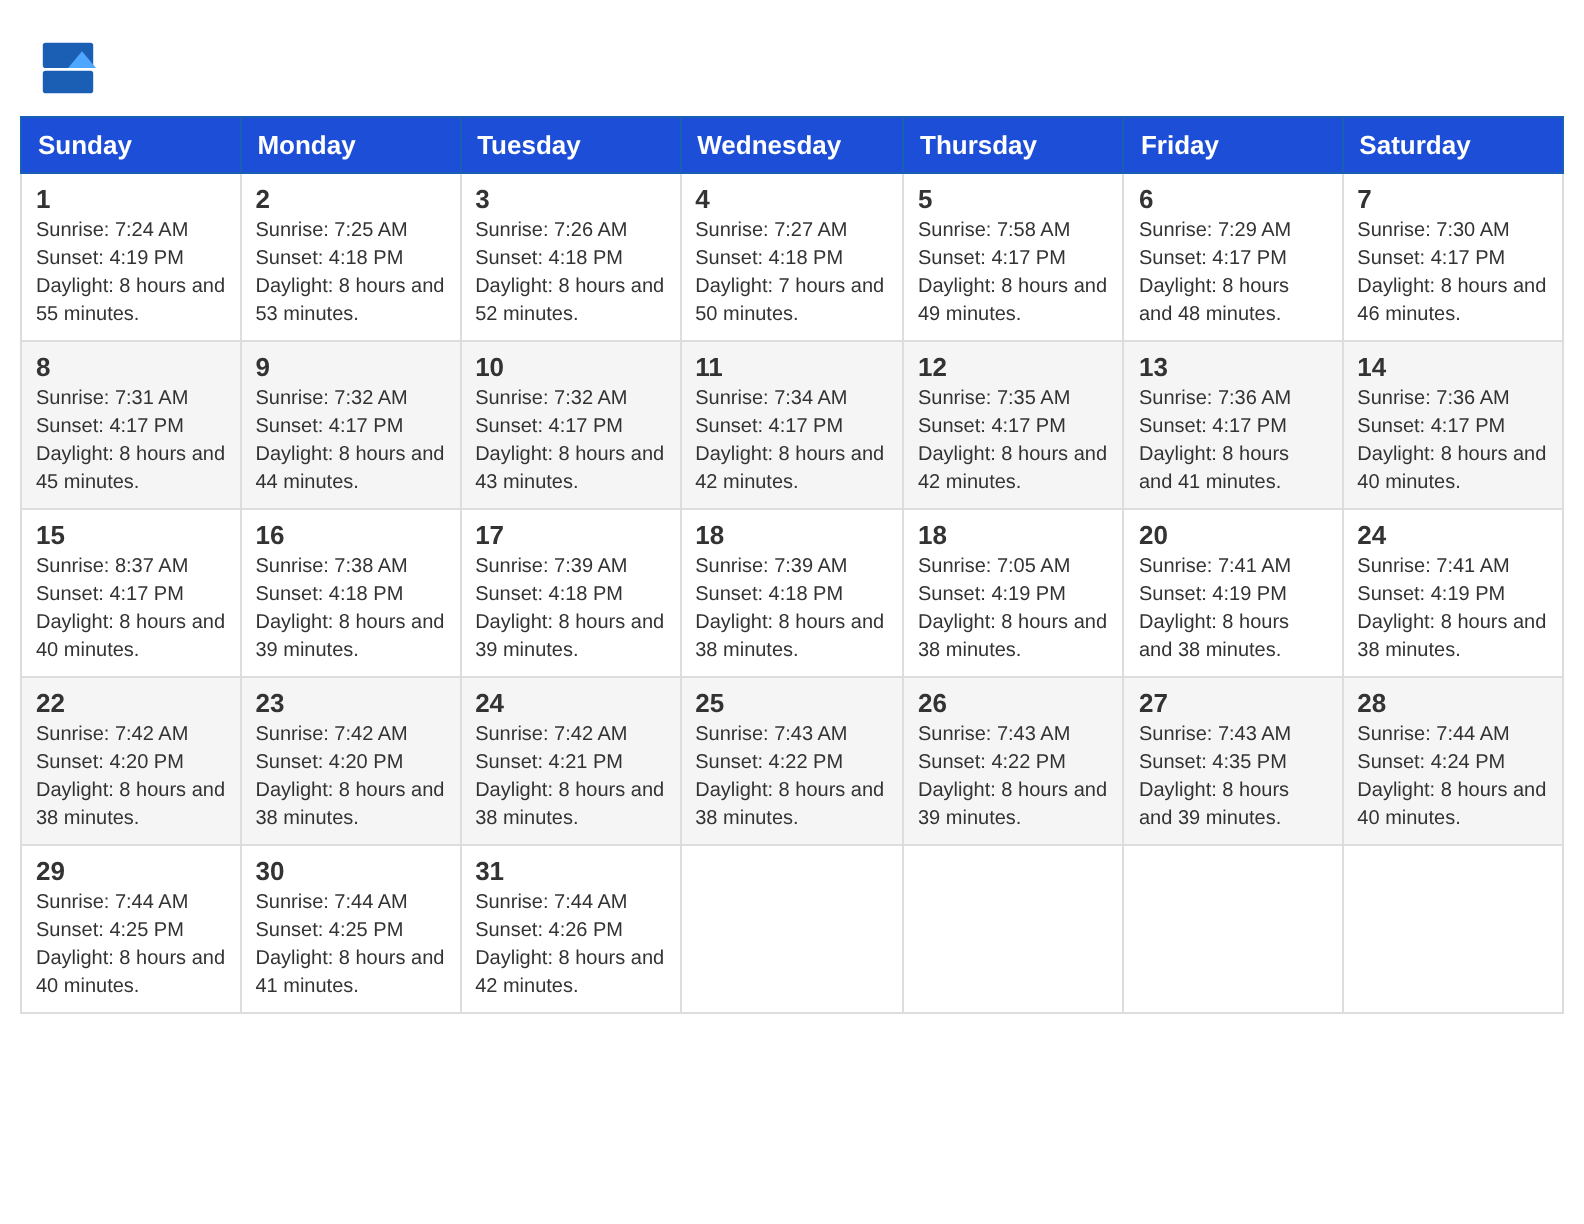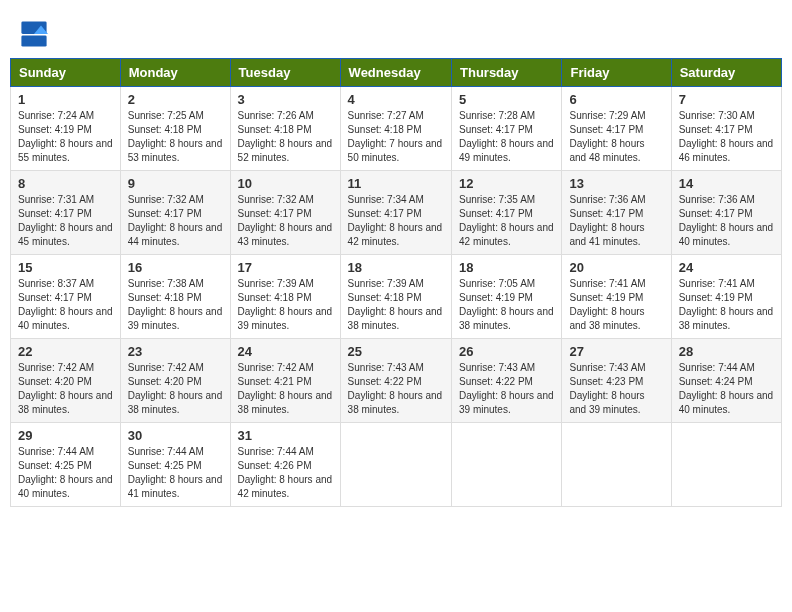--- a/index.html
+++ b/index.html
@@ -45,21 +45,21 @@
     .subtitle {
       font-size: 14px;
       color: #555;
     }
     .calendar-table {
       width: 100%;
       border-collapse: collapse;
       margin-top: 5px;
     }
     .calendar-table th {
-      background-color: #4d7c0f;
+      background-color: #1d4ed8;
       color: white;
       text-align: left;
       padding: 6px 8px;
       font-size: 13px;
       font-weight: bold;
       border: 1px solid #1a5fb4;
     }
     .calendar-table td {
       vertical-align: top;
       padding: 5px 7px;
@@ -152,21 +152,21 @@
         <span class="day-number">4</span>
         <div class="day-info">
           <span>Sunrise: 7:27 AM</span><br>
           <span>Sunset: 4:18 PM</span><br>
           <span>Daylight: 7 hours and 50 minutes.</span>
         </div>
       </td>
         <td>
         <span class="day-number">5</span>
         <div class="day-info">
-          <span>Sunrise: 7:28 AM</span><br>
+          <span>Sunrise: 7:58 AM</span><br>
           <span>Sunset: 4:17 PM</span><br>
           <span>Daylight: 8 hours and 49 minutes.</span>
         </div>
       </td>
         <td>
         <span class="day-number">6</span>
         <div class="day-info">
           <span>Sunrise: 7:29 AM</span><br>
           <span>Sunset: 4:17 PM</span><br>
           <span>Daylight: 8 hours and 48 minutes.</span>
@@ -335,21 +335,21 @@
         <div class="day-info">
           <span>Sunrise: 7:43 AM</span><br>
           <span>Sunset: 4:22 PM</span><br>
           <span>Daylight: 8 hours and 39 minutes.</span>
         </div>
       </td>
         <td>
         <span class="day-number">27</span>
         <div class="day-info">
           <span>Sunrise: 7:43 AM</span><br>
-          <span>Sunset: 4:23 PM</span><br>
+          <span>Sunset: 4:35 PM</span><br>
           <span>Daylight: 8 hours and 39 minutes.</span>
         </div>
       </td>
         <td>
         <span class="day-number">28</span>
         <div class="day-info">
           <span>Sunrise: 7:44 AM</span><br>
           <span>Sunset: 4:24 PM</span><br>
           <span>Daylight: 8 hours and 40 minutes.</span>
         </div>

